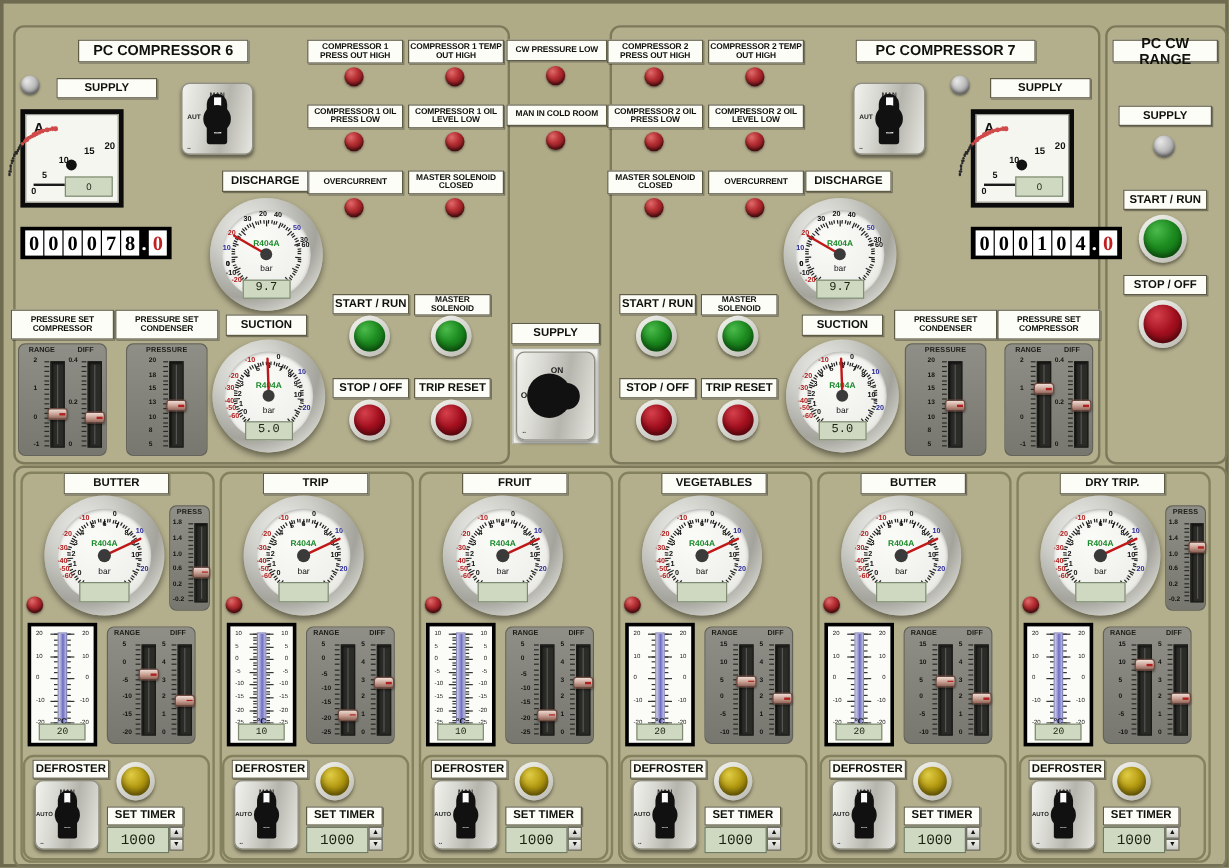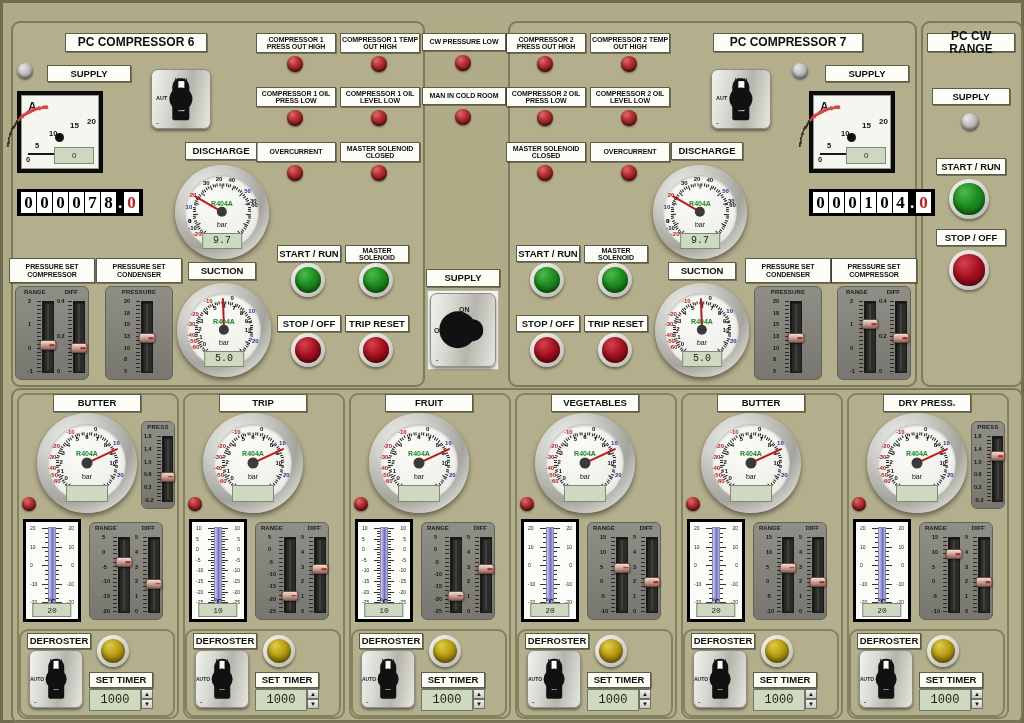--- a/index.html
+++ b/index.html
@@ -2182,21 +2182,21 @@
     <div class="pbtn amber" style="left: 758px; top: 632px; width: 32px; height: 32px;">
       <i></i>
     </div>
     <div class="lbl md" style="position: absolute; left: 750px; top: 669px; width: 62px; height: 14px;">SET TIMER</div>
     <div class="timerVal" style="position: absolute; left: 750px; top: 686px; width: 50px; height: 20px;">1000</div>
     <div class="spin" style="left: 802px; top: 686px; width: 12px; height: 20px;">
       <b style="height: 10px;">▲</b>
       <b style="height: 10px;">▼</b>
     </div>
     <div class="grpInner" style="left: 844px; top: 390px; width: 158px; height: 322px;"></div>
-    <div class="lbl md" style="position: absolute; left: 880px; top: 391px; width: 86px; height: 16px;">DRY PRESS.</div>
+    <div class="lbl md" style="position: absolute; left: 880px; top: 391px; width: 86px; height: 16px;">DRY TRIP.</div>
     <div class="gauge" style="left: 864px; top: 410px; width: 100px; height: 100px;">
       <div class="face">
         <i style="position: absolute; left: 18.945px; top: 62.9006px; width: 5.46px; height: 1.3px; background: rgb(34, 34, 34); transform-origin: 0px 50%; transform: rotate(-50deg);"></i>
         <i style="position: absolute; left: 17.067px; top: 61.1897px; width: 3.12px; height: 0.8px; background: rgb(34, 34, 34); transform-origin: 0px 50%; transform: rotate(-45.3333deg);"></i>
         <i style="position: absolute; left: 15.3344px; top: 59.3317px; width: 3.12px; height: 0.8px; background: rgb(34, 34, 34); transform-origin: 0px 50%; transform: rotate(-40.6667deg);"></i>
         <i style="position: absolute; left: 13.7587px; top: 57.3389px; width: 3.12px; height: 0.8px; background: rgb(34, 34, 34); transform-origin: 0px 50%; transform: rotate(-36deg);"></i>
         <i style="position: absolute; left: 12.3503px; top: 55.2245px; width: 3.12px; height: 0.8px; background: rgb(34, 34, 34); transform-origin: 0px 50%; transform: rotate(-31.3333deg);"></i>
         <i style="position: absolute; left: 11.1187px; top: 53.0025px; width: 5.46px; height: 1.3px; background: rgb(34, 34, 34); transform-origin: 0px 50%; transform: rotate(-26.6667deg);"></i>
         <i style="position: absolute; left: 10.0719px; top: 50.6877px; width: 3.12px; height: 0.8px; background: rgb(34, 34, 34); transform-origin: 0px 50%; transform: rotate(-22deg);"></i>
         <i style="position: absolute; left: 9.21687px; top: 48.2954px; width: 3.12px; height: 0.8px; background: rgb(34, 34, 34); transform-origin: 0px 50%; transform: rotate(-17.3333deg);"></i>

